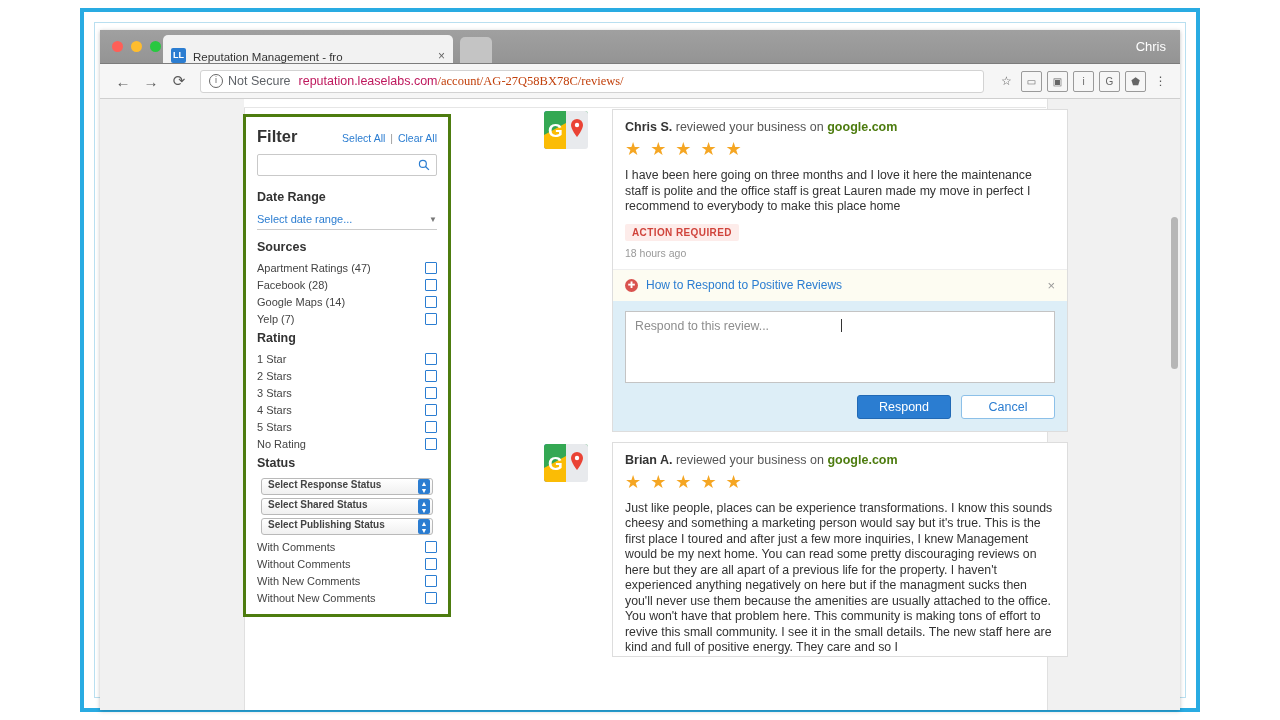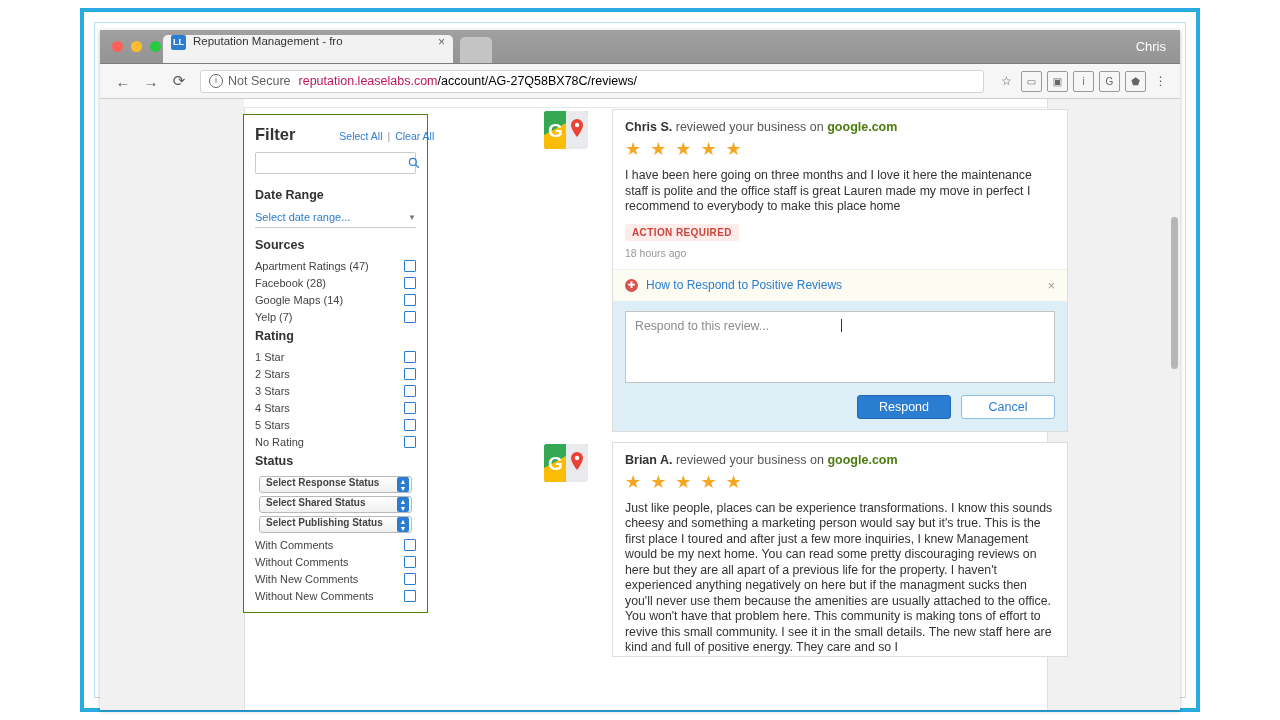--- a/index.html
+++ b/index.html
@@ -76,21 +76,21 @@
   .tab {
     position: absolute;
     left: 63px;
     top: 5px;
     width: 290px;
     height: 28px;
     background: #f2f2f2;
     border-top-left-radius: 5px;
     border-top-right-radius: 5px;
     display: flex;
-    align-items: flex-start;
+    align-items: flex-end;
     padding: 0 8px;
     box-sizing: border-box;
     font-size: 11.5px;
     color: #333;
     overflow: hidden;
     white-space: nowrap;
   }
   .tab-favicon {
     width: 15px; height: 15px;
     background: #2b7dd1;
@@ -173,21 +173,21 @@
     border-radius: 50%;
     color: #666;
     font-size: 9px;
     line-height: 11px;
     text-align: center;
     margin-right: 5px;
     flex: 0 0 auto;
   }
   .not-secure { color: #5f6368; margin-right: 8px; }
   .url-strong { color: #be185d; }
-  .url-rest { color: #000000; }
+  .url-rest { color: #c2410c; font-family: Liberation Serif, serif; }
   .tb-icon {
     width: 19px; height: 19px;
     margin-left: 5px;
     color: #5a5a5a;
     font-size: 12px;
     display: flex; align-items: center; justify-content: center;
     border-radius: 2px;
   }
   .tb-icon.boxed { border: 1px solid #9a9a9a; color: #666; font-size: 10px; }
 
@@ -214,23 +214,23 @@
     background: #ffffff;
     border-left: 1px solid #e0e0e0;
     border-right: 1px solid #e0e0e0;
   }
 
   
   .filter-panel {
     position: absolute;
     left: 143px;
     top: 15px;
-    width: 185px;
-    background: #ffffff;
-    border: 1px solid #4d7c0f;
+    width: 208px;
+    background: #ffffff;
+    border: 3px solid #4d7c0f;
     box-sizing: border-box;
     padding: 0 0 8px 0;
   }
   .filter-head {
     display: flex;
     align-items: baseline;
     padding: 10px 11px 8px 11px;
   }
   .filter-title {
     font-size: 16.5px;

